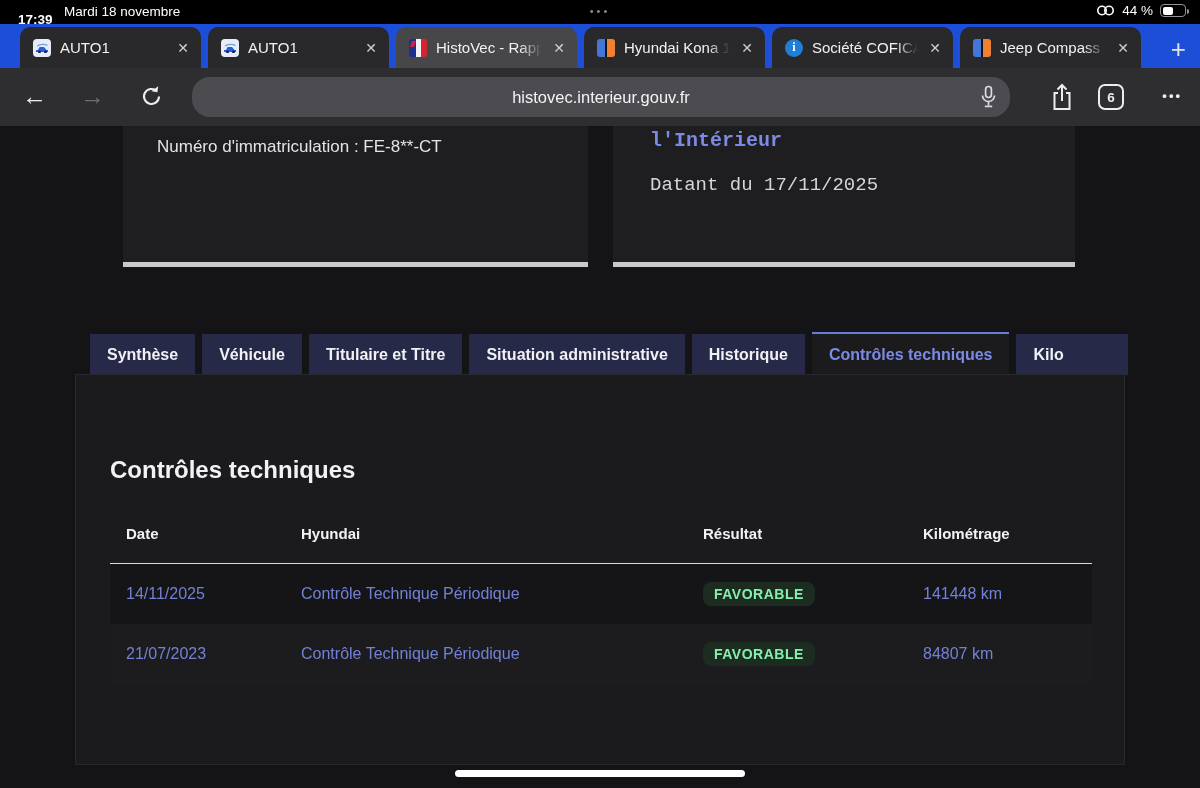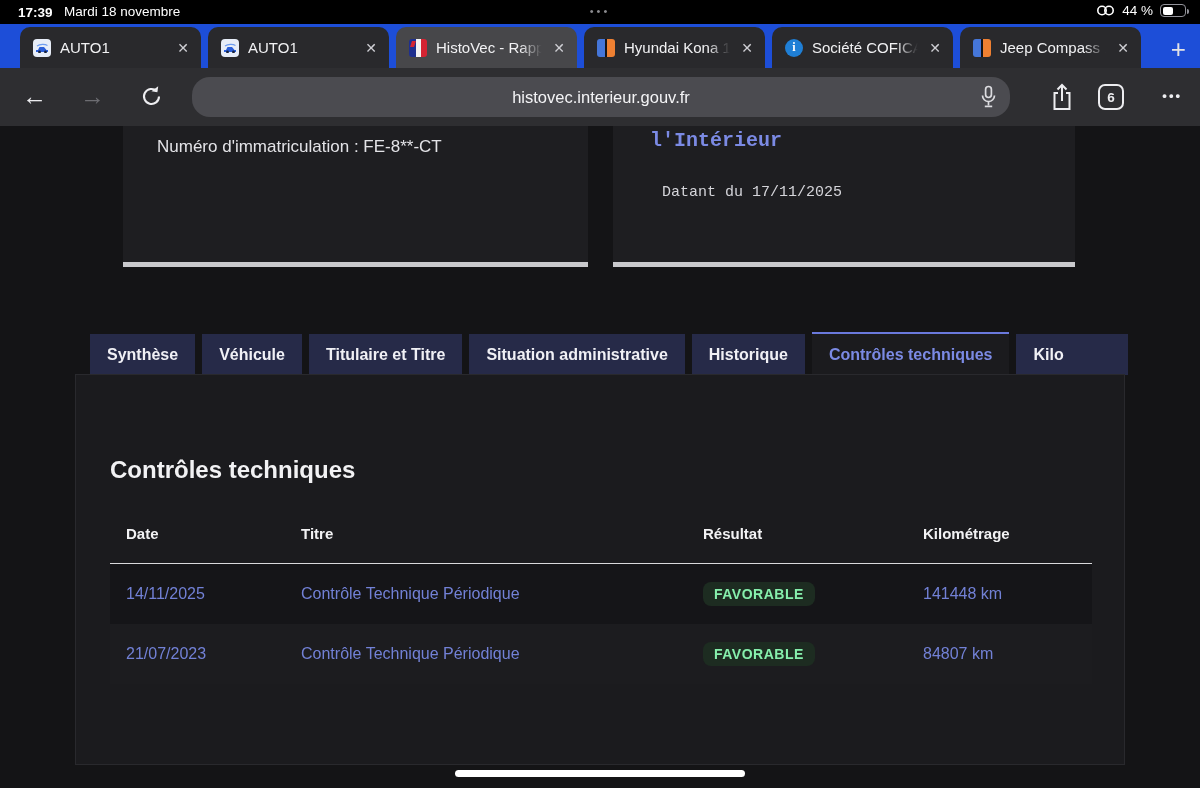--- a/index.html
+++ b/index.html
@@ -2,21 +2,21 @@
 <html><head>
 <meta charset="utf-8">
 <style>
   * { margin:0; padding:0; box-sizing:border-box; }
   html,body { background:#000; }
   body { font-family:"Liberation Sans", sans-serif; }
   .screen { position:relative; width:1200px; height:788px; background:#000; overflow:hidden; }
 
   
   .statusbar { position:absolute; left:0; top:0; width:1200px; height:24px; background:#000; color:#fff; }
-  .sb-time { position:absolute; left:18px; top:5px; font-size:13.5px; font-weight:700; }
+  .sb-time { position:absolute; left:18px; top:12px; font-size:13.5px; font-weight:700; }
   .sb-date { position:absolute; left:64px; top:4px; font-size:13.5px; font-weight:500; }
   .sb-dots { position:absolute; left:0; right:0; top:5px; text-align:center; color:#8a8a8e; font-size:11px; letter-spacing:3px; }
   .sb-right { position:absolute; right:14px; top:3px; display:flex; align-items:center; gap:7px; }
   .sb-batt-pct { font-size:13.5px; font-weight:500; color:#fff; }
   .battery { position:relative; width:26px; height:13px; border:1.5px solid #93939a; border-radius:4px; }
   .battery .fill { position:absolute; left:1.5px; top:1.5px; bottom:1.5px; width:44%; background:#fff; border-radius:2px; }
   .battery .nub { position:absolute; right:-4px; top:3.5px; width:2.5px; height:5px; background:#93939a; border-radius:0 2px 2px 0; }
 
   
   .tabstrip { position:absolute; left:0; top:24px; width:1200px; height:44px; background:#1d4ed8; }
@@ -50,21 +50,21 @@
   .more { position:absolute; right:18px; top:20px; color:#ededf0; font-size:13px; letter-spacing:2px; font-weight:700; }
 
   
   .webview { position:absolute; left:0; top:126px; width:1200px; height:662px; background:#141416; overflow:hidden; }
 
   .card { position:absolute; top:0; height:141px; background:#1e1e21; border-bottom:5px solid #c9c9cc; }
   .card-left { left:123px; width:465px; }
   .card-right { left:613px; width:462px;font-family:Liberation Mono, monospace; }
   .card-left .ctext { position:absolute; left:34px; top:11px; font-size:17px; color:#e3e3e7; }
   .card-right .clink { position:absolute; left:37px; top:3px; font-size:20px; font-weight:700; color:#7b8ae4; }
-  .card-right .cdate { position:absolute; left:37px; top:58px; font-size:15px; color:#d5d5da;margin-left:12px; }
+  .card-right .cdate { position:absolute; left:37px; top:48px; font-size:19px; color:#d5d5da; }
 
   .navtabs { position:absolute; left:90px; top:206px; right:72px; height:43px; display:flex; align-items:flex-end; gap:7px; overflow:hidden; }
   .navtab { height:41px; background:#262a48; color:#f0f0f5; font-size:16px; font-weight:700;
             display:flex; align-items:center; padding:0 17px; white-space:nowrap; flex:0 0 auto; }
   .navtab.active { height:43px; background:#1b1b1e; color:#7b8ae4; border-top:2px solid #6a79dc; }
   .navtab.clipped { width:160px; overflow:hidden; }
 
   .panel { position:absolute; left:75px; top:248px; width:1050px; height:391px; background:#1b1b1e; border:1px solid #29292d; }
   .section-title { position:absolute; left:34px; top:81px; font-size:24px; font-weight:700; color:#f2f2f4; }
 
@@ -208,21 +208,21 @@
       <div class="navtab">Historique</div>
       <div class="navtab active">Contrôles techniques</div>
       <div class="navtab clipped">Kilo</div>
     </div>
 
     <div class="panel">
       <div class="section-title">Contrôles techniques</div>
 
       <div class="ttable">
         <div class="thead-cell col-date">Date</div>
-        <div class="thead-cell col-nature">Titre</div>
+        <div class="thead-cell col-nature">Hyundai</div>
         <div class="thead-cell col-result">Résultat</div>
         <div class="thead-cell col-km">Kilométrage</div>
         <div class="tdivider"></div>
 
         <div class="trow r0">
           <div class="cell col-date">14/11/2025</div>
           <div class="cell col-nature">Contrôle Technique Périodique</div>
           <div class="cell col-result">
             <span class="badge">FAVORABLE</span>
           </div>

